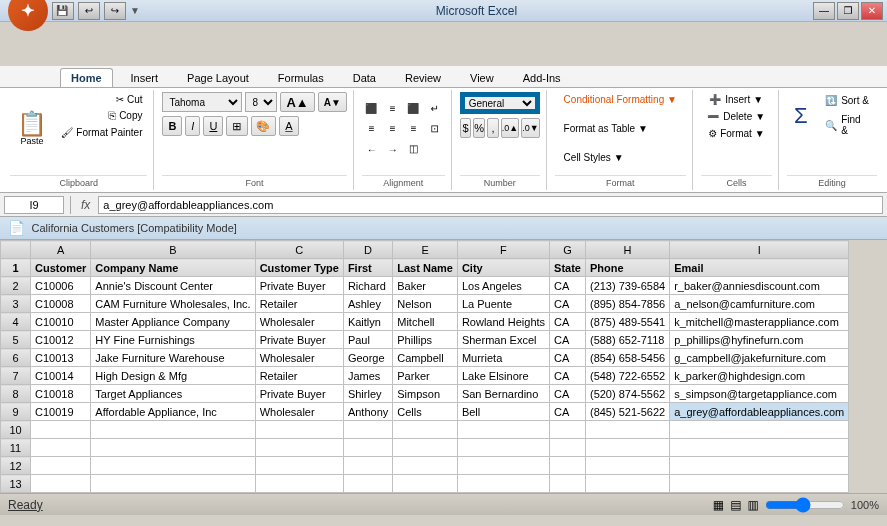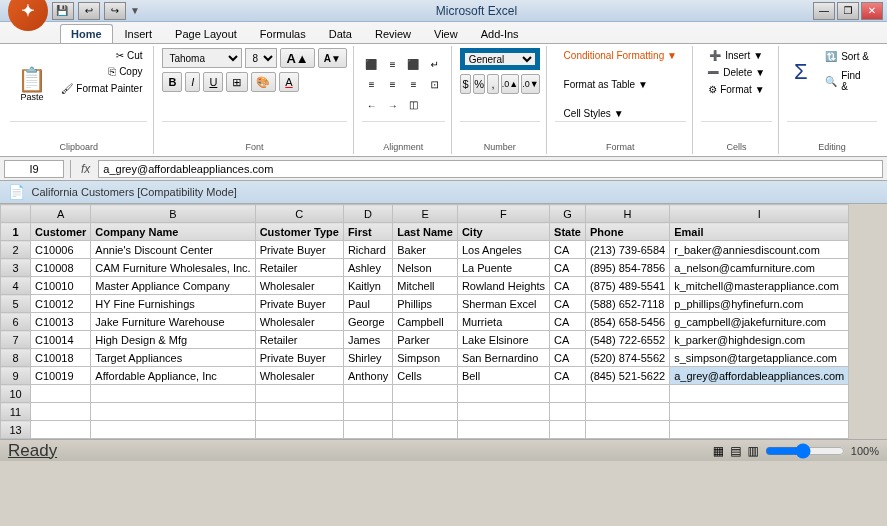--- a/index.html
+++ b/index.html
@@ -20,21 +20,21 @@
     .title-bar-controls { display: flex; gap: 2px; }
     .title-btn {
       width: 22px; height: 18px; font-size: 10px; background: linear-gradient(to bottom, #e8e8e8, #c0c0c0);
       border: 1px solid #888; cursor: pointer; display: flex; align-items: center; justify-content: center;
     }
 
     
     .ribbon { background: linear-gradient(to bottom, #f5f5f5 0%, #e8e8e8 100%); border-bottom: 1px solid #aaa; }
 
     
-    .ribbon-tabs { display: flex; align-items: flex-end; padding: 2px 4px 0 60px; gap: 1px; }
+    .ribbon-tabs { display: flex; align-items: flex-end; padding: 2px 4px 0 60px; gap: 7px; margin-top: 44px; }
     .ribbon-tab {
       padding: 3px 10px; font-size: 11px; cursor: pointer; border: 1px solid transparent;
       border-bottom: none; background: transparent; border-radius: 3px 3px 0 0;
     }
     .ribbon-tab.active {
       background: #fff; border-color: #aaa; border-bottom-color: #fff; font-weight: bold; color: #1a3a5c;
     }
 
     
     .ribbon-content {
@@ -49,22 +49,22 @@
     .ribbon-group {
       display: flex;
       flex-direction: column;
       align-items: center;
       border-right: 1px solid #ccc;
       padding: 2px 6px;
       min-width: 40px;
     }
     .ribbon-group:last-child { border-right: none; }
     .ribbon-group-label {
-      font-size: 9px; color: #555; margin-top: 0; text-align: center; align-self: stretch;
-      border-top: 1px solid #ddd; padding-top: 20px;
+      font-size: 9px; color: #555; margin-top: 10px; text-align: center; align-self: stretch;
+      border-top: 1px solid #ddd; padding-top: 2px;
     }
     .ribbon-group-content { display: flex; flex: 1; align-items: center; gap: 2px; }
 
     
     .clipboard-group .ribbon-group-content { flex-direction: row; align-items: stretch; }
     .paste-btn {
       display: flex; flex-direction: column; align-items: center; justify-content: center;
       padding: 2px 6px; cursor: pointer; border: 1px solid transparent; border-radius: 3px;
       font-size: 9px; min-width: 36px;
     }
@@ -174,21 +174,21 @@
     .col-g { min-width: 35px; }
     .col-h { min-width: 90px; }
     .col-i { min-width: 170px; }
 
     
     .status-bar {
       display: flex; align-items: center; justify-content: space-between;
       background: linear-gradient(to bottom, #d4d0c8, #c0bdb5);
       border-top: 1px solid #aaa; height: 22px; padding: 0 8px;
     }
-    .status-left { font-size: 17px; color: #333; text-decoration: underline; }
+    .status-left { font-size: 12px; color: #333; text-decoration: underline; }
     .status-right { display: flex; align-items: center; gap: 6px; font-size: 11px; color: #333; }
 
     
     .office-btn {
       width: 40px; height: 40px; background: linear-gradient(135deg, #e06020, #c04010);
       border-radius: 50%; display: flex; align-items: center; justify-content: center;
       color: white; font-weight: bold; font-size: 16px; cursor: pointer; margin-left: 4px;
       flex-shrink: 0;
     }
 
@@ -528,20 +528,32 @@
           <td></td>
           <td></td>
           <td></td>
           <td></td>
           <td></td>
           <td></td>
           <td></td>
           <td></td>
         </tr>
         <tr>
+          <td class="row-num">12</td>
+          <td></td>
+          <td></td>
+          <td></td>
+          <td></td>
+          <td></td>
+          <td></td>
+          <td></td>
+          <td></td>
+          <td></td>
+        </tr>
+        <tr>
           <td class="row-num">13</td>
           <td></td>
           <td></td>
           <td></td>
           <td></td>
           <td></td>
           <td></td>
           <td></td>
           <td></td>
           <td></td>

